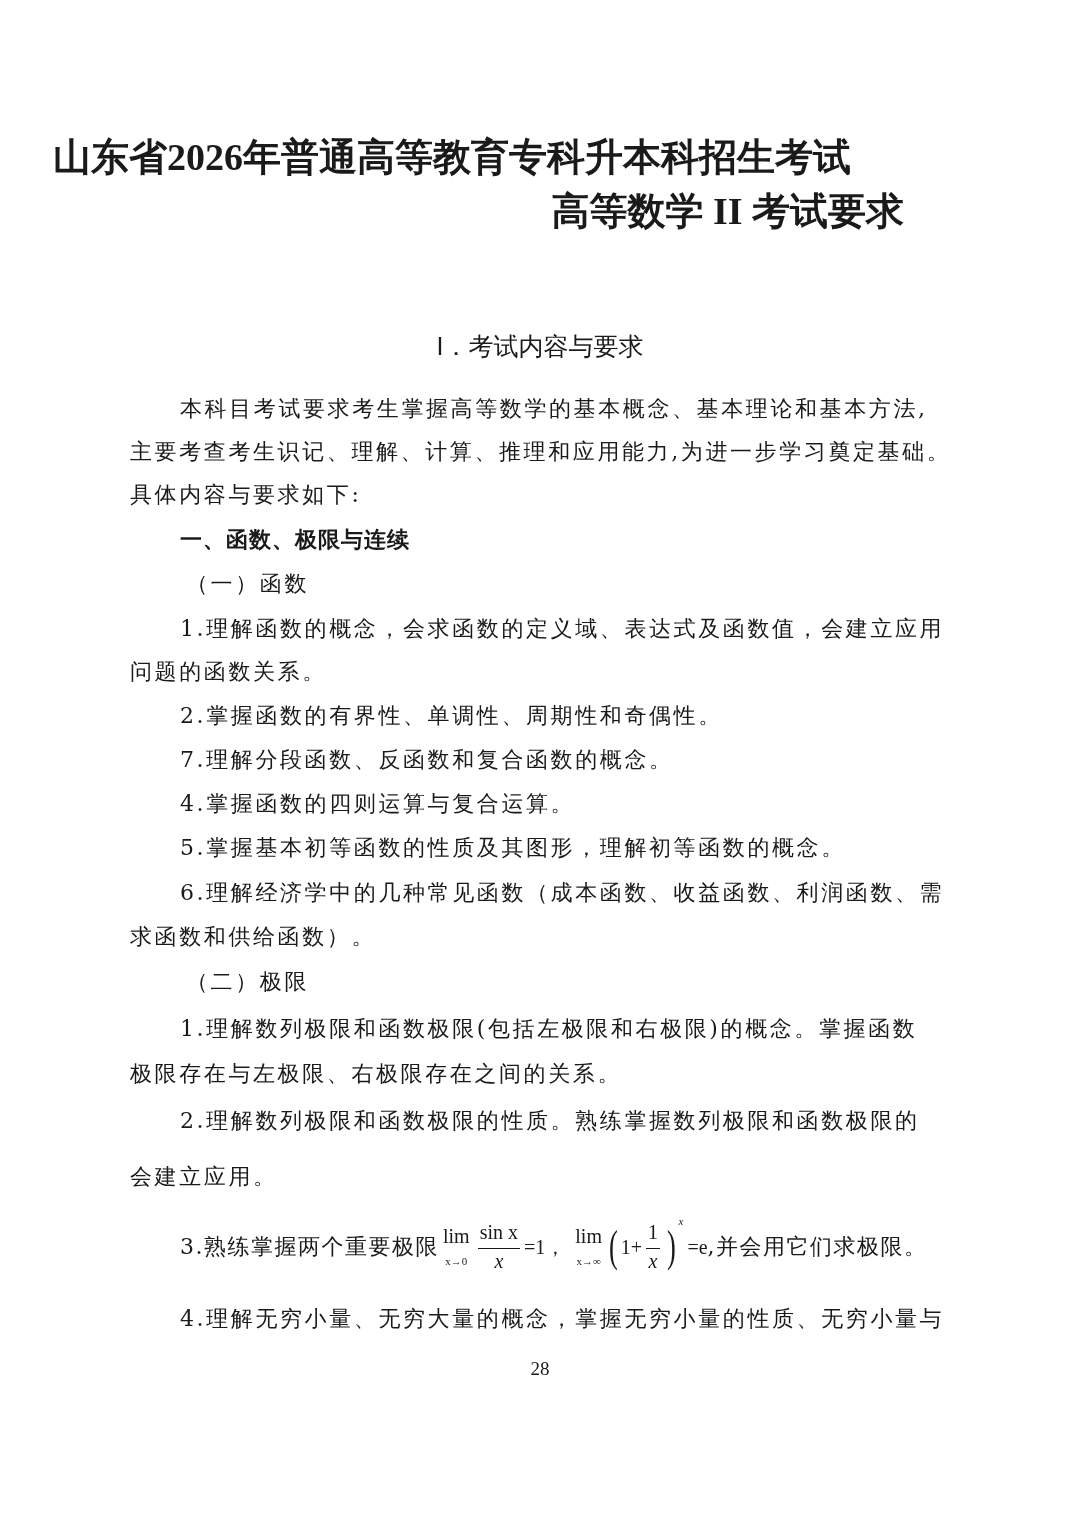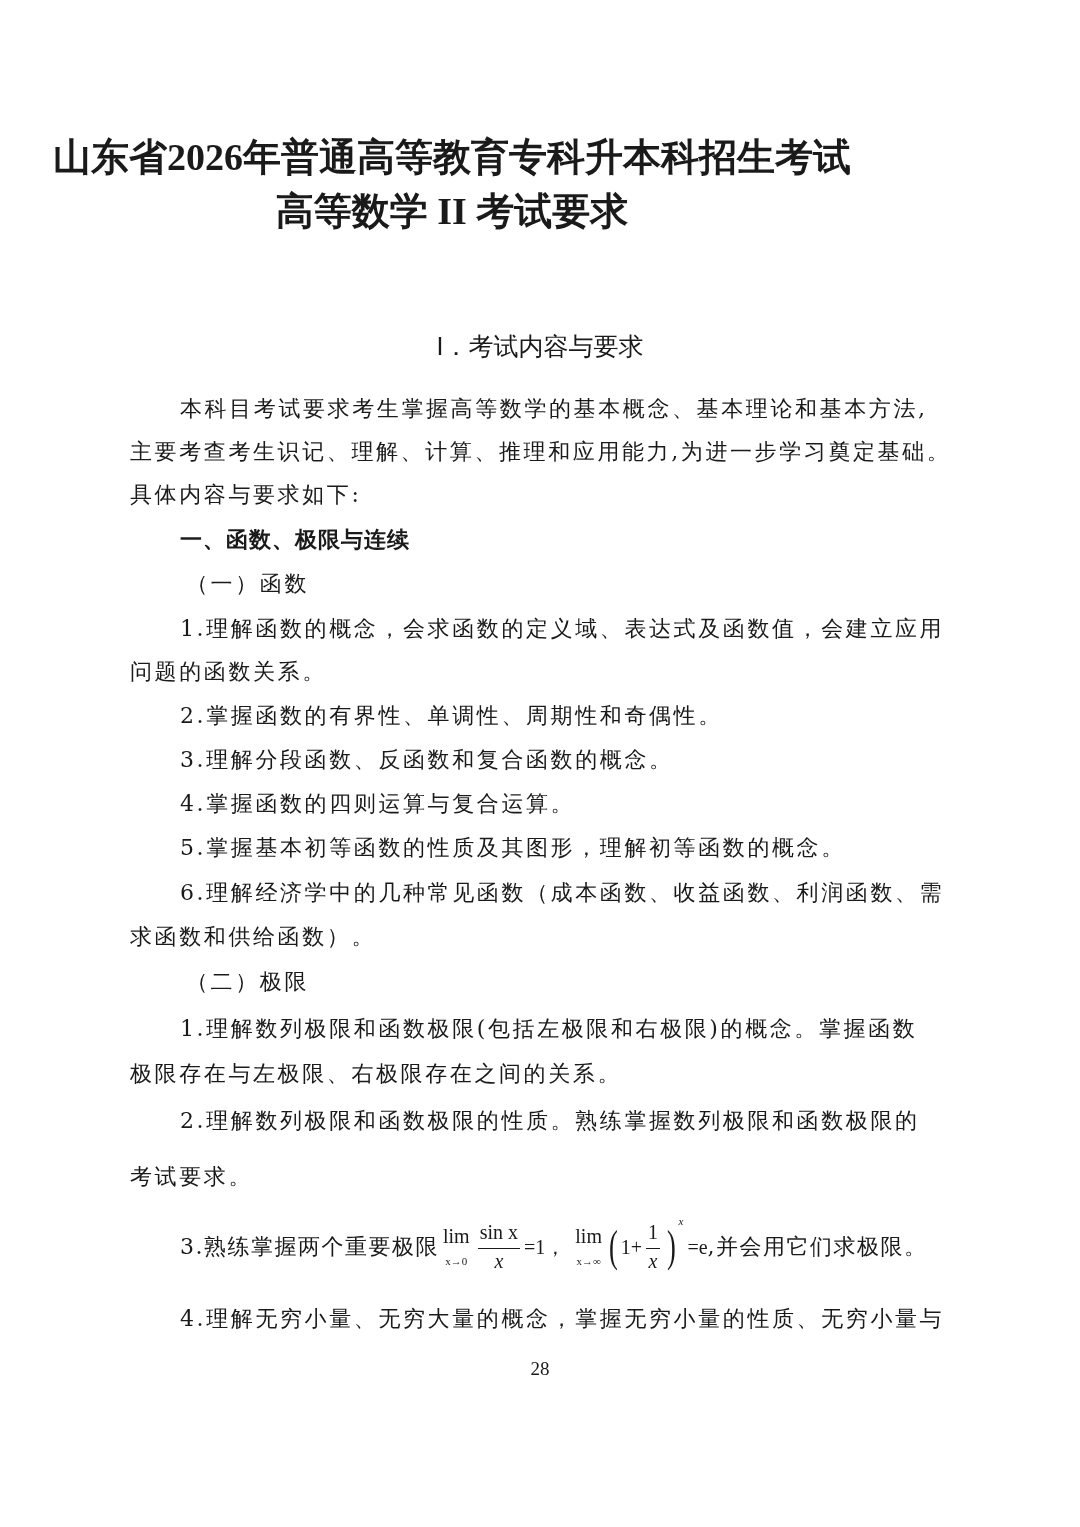--- a/index.html
+++ b/index.html
@@ -1,19 +1,19 @@
 <!DOCTYPE html>
 <html><head>
 <meta charset="utf-8">
 <style>
   html, body { margin: 0; padding: 0; background: #ffffff; }
   body { width: 1080px; height: 1527px; position: relative; overflow: hidden; color: #1a1a1a; font-family: "DejaVu Serif", "Liberation Serif", serif; }
   .title { position: absolute; left: 0; width: 904px; text-align: center; font-family: "Liberation Serif", "DejaVu Serif", serif; font-weight: bold; font-size: 38px; letter-spacing: 0px; line-height: 1; }
   .t1 { top: 138px; }
-  .t2 { top: 192px; }
+  .t2 { top: 192px; text-align: right; }
   .section { position: absolute; left: 0; width: 1080px; text-align: center; font-family: Liberation Sans, sans-serif; font-size: 25px; top: 334px; line-height: 1; }
   .line { position: absolute; left: 130px; font-size: 22px; line-height: 1; white-space: nowrap; letter-spacing: 2.6px; font-family: "DejaVu Serif", "Liberation Serif", serif; }
   .indent { left: 180px; }
   .bold { font-family: "DejaVu Sans", sans-serif; font-weight: bold; letter-spacing: 1px; }
   .paren { left: 186px; }
   .math { display: inline-flex; align-items: center; font-family: "Liberation Serif", "DejaVu Serif", serif; letter-spacing: 0; vertical-align: middle; font-size: 20px; }
   .lim { display: inline-flex; flex-direction: column; align-items: center; margin: 0 4px; }
   .lim .sub { font-size: 11px; margin-top: 10px; }
   .frac { display: inline-flex; flex-direction: column; align-items: center; margin: 0 4px; }
   .frac .num { border-bottom: 1px solid #1a1a1a; padding: 0 2px 6px; }
@@ -33,32 +33,32 @@
 <div class="line indent" style="top:398px">本科目考试要求考生掌握高等数学的基本概念、基本理论和基本方法,</div>
 <div class="line" style="top:441px">主要考查考生识记、理解、计算、推理和应用能力,为进一步学习奠定基础。</div>
 <div class="line" style="top:484px">具体内容与要求如下:</div>
 
 <div class="line indent bold" style="top:529px">一、函数、极限与连续</div>
 <div class="line paren" style="top:573px">（一）函数</div>
 
 <div class="line indent" style="top:618px">1.理解函数的概念，会求函数的定义域、表达式及函数值，会建立应用</div>
 <div class="line" style="top:661px">问题的函数关系。</div>
 <div class="line indent" style="top:705px">2.掌握函数的有界性、单调性、周期性和奇偶性。</div>
-<div class="line indent" style="top:749px">3.理解分段函数、反函数和复合函数的概念。</div>
+<div class="line indent" style="top:749px">7.理解分段函数、反函数和复合函数的概念。</div>
 <div class="line indent" style="top:793px">4.掌握函数的四则运算与复合运算。</div>
 <div class="line indent" style="top:837px">5.掌握基本初等函数的性质及其图形，理解初等函数的概念。</div>
 <div class="line indent" style="top:882px">6.理解经济学中的几种常见函数（成本函数、收益函数、利润函数、需</div>
 <div class="line" style="top:926px">求函数和供给函数）。</div>
 
 <div class="line paren" style="top:971px">（二）极限</div>
 
 <div class="line indent" style="top:1018px">1.理解数列极限和函数极限(包括左极限和右极限)的概念。掌握函数</div>
 <div class="line" style="top:1063px">极限存在与左极限、右极限存在之间的关系。</div>
 <div class="line indent" style="top:1110px">2.理解数列极限和函数极限的性质。熟练掌握数列极限和函数极限的</div>
-<div class="line" style="top:1166px">考试要求。</div>
+<div class="line" style="top:1166px">会建立应用。</div>
 
 <div class="line indent" style="top:1222px; display:flex; align-items:center; letter-spacing:1.5px;">
   <span>3.熟练掌握两个重要极限</span>
   <span class="math">
     <span class="lim">
       <span>lim</span>
       <span class="sub">x→0</span>
     </span>
     <span class="frac">
       <span class="num">sin x</span>

